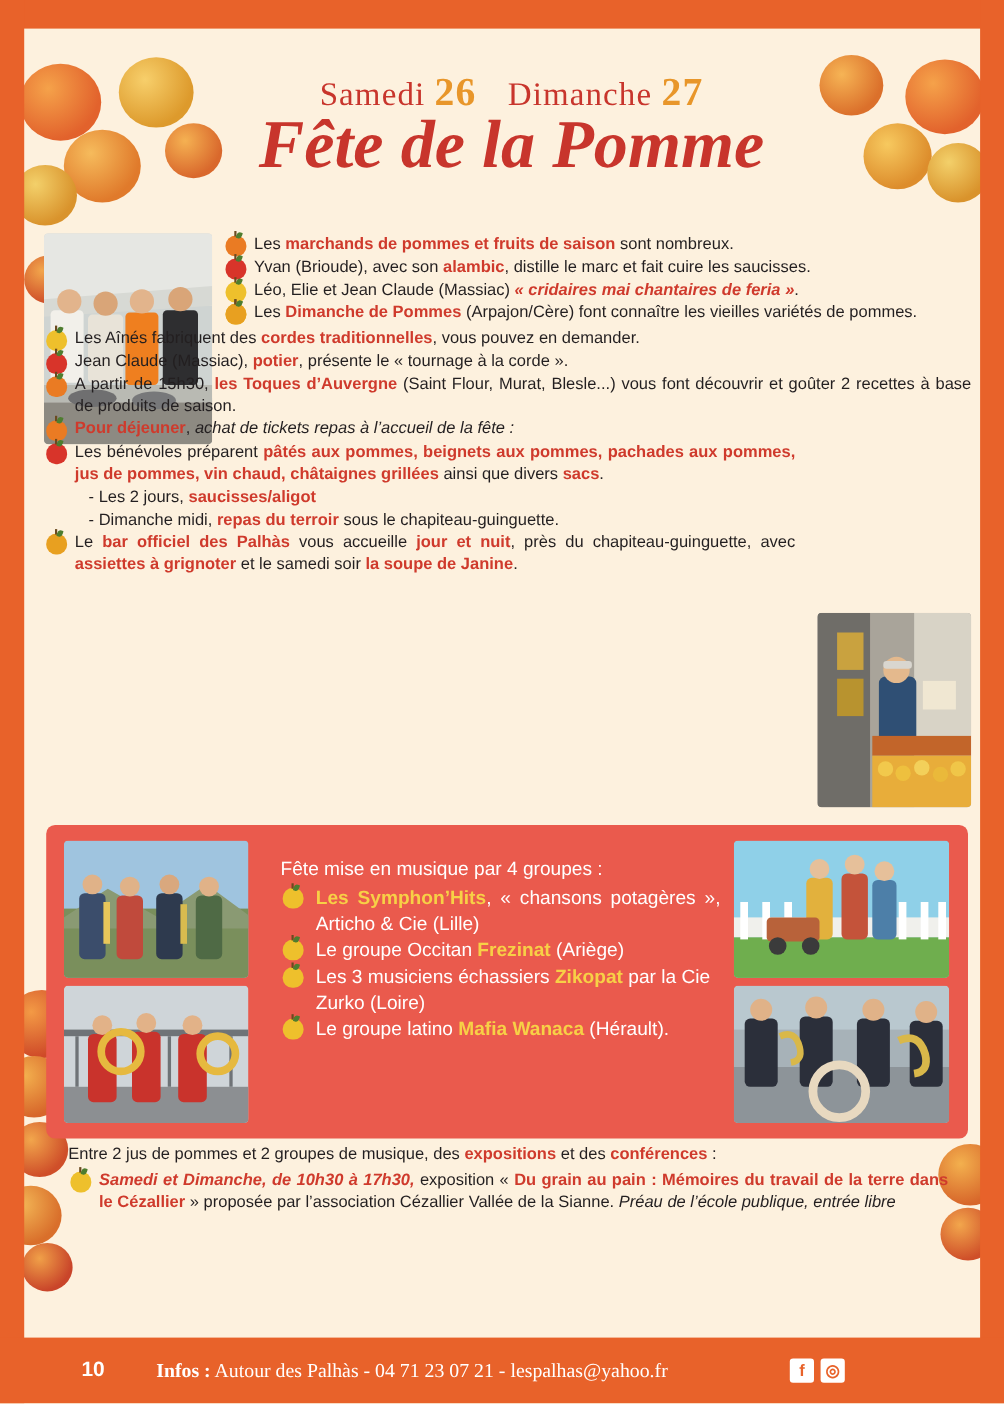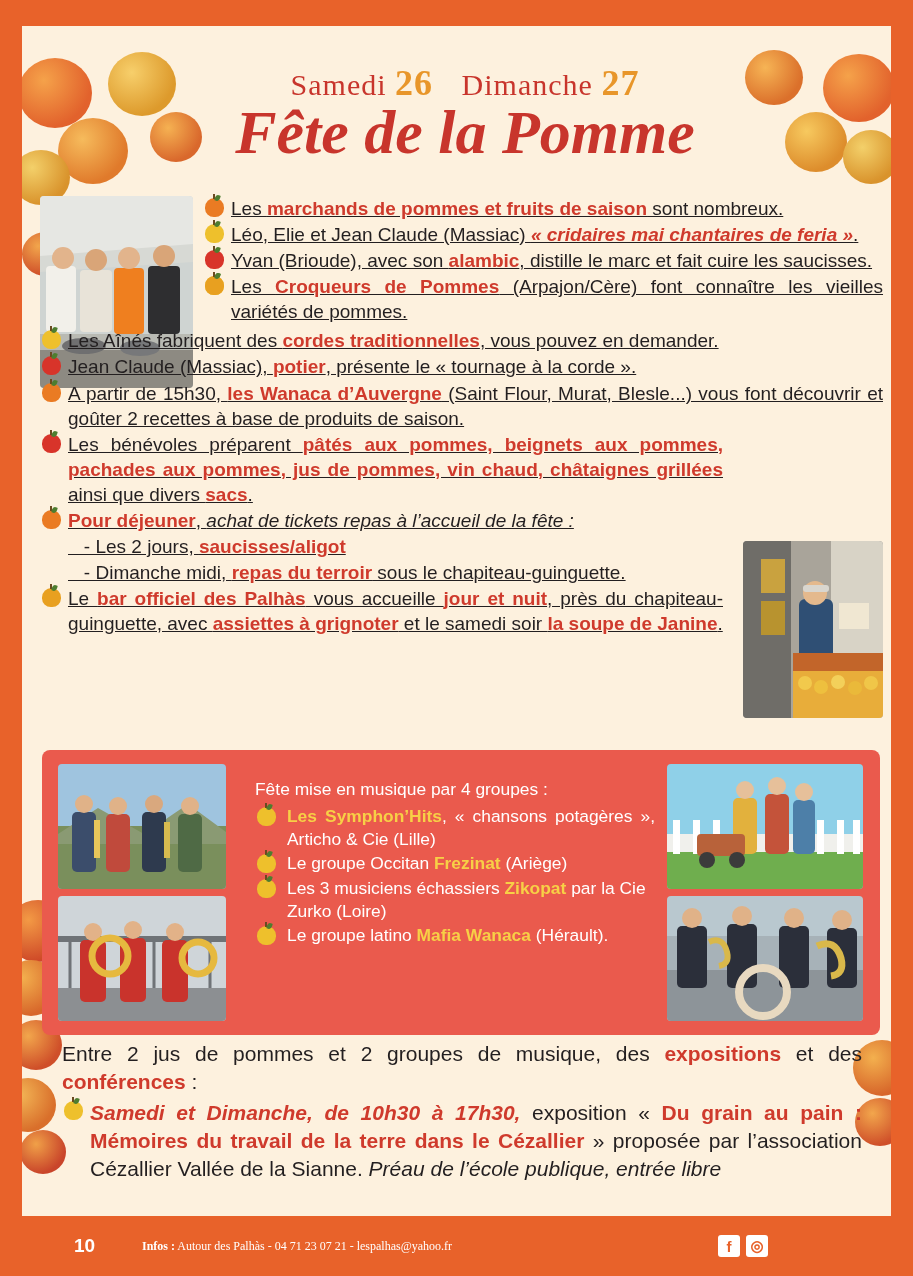--- a/index.html
+++ b/index.html
@@ -85,27 +85,26 @@
     font-size: 62px;
     color: #c8352c;
     line-height: 1.05;
     margin-top: -4px;
     white-space: nowrap;
   }
 
   
   .content {
     position: absolute;
-    top: 196px;
+    top: 212px;
     left: 40px;
     right: 30px;
-    font-size: 19px;
+    font-size: 15px;
     color: #231f20;
     line-height: 1.32;
-    text-decoration: underline;
   }
   .li {
     position: relative;
     padding-left: 28px;
     margin-bottom: 1px;
     text-align: justify;
   }
   .li.nojust { text-align: left; }
   .bullet {
     position: absolute;
@@ -196,21 +195,21 @@
     border-radius: 4px;
     overflow: hidden;
   }
 
   
   .bottom-text {
     position: absolute;
     left: 62px;
     top: 1040px;
     width: 800px;
-    font-size: 21px;
+    font-size: 15px;
     line-height: 1.33;
     color: #231f20;
     text-align: justify;
   }
   .bottom-text .li { padding-left: 28px; }
 
   
   .footer-inner {
     position: absolute;
     left: 0; right: 0; bottom: 0;
@@ -221,21 +220,21 @@
   }
   .page-num {
     position: absolute;
     left: 74px;
     font-weight: bold;
     font-size: 19px;
   }
   .footer-txt {
     position: absolute;
     left: 142px;
-    font-size: 12px;
+    font-size: 18px;
     font-family: "Liberation Serif", serif;
   }
   .footer-txt b { font-weight: bold; }
   .social {
     position: absolute;
     left: 718px;
     display: flex;
     gap: 6px;
   }
   .sq {
@@ -317,73 +316,73 @@
 
     <div class="indent-block">
       <div class="li">
         <span class="bullet">
             <i class="apple-ic ac-orange"></i>
           </span>
         <span>Les <span class="r">marchands de pommes et fruits de saison</span> sont nombreux.</span>
       </div>
       <div class="li">
         <span class="bullet">
+            <i class="apple-ic ac-red"></i>
+          </span>
+        <span>Yvan (Brioude), avec son <span class="r">alambic</span>, distille le marc et fait cuire les saucisses.</span>
+      </div>
+      <div class="li">
+        <span class="bullet">
             <i class="apple-ic ac-yellow"></i>
           </span>
         <span>Léo, Elie et Jean Claude (Massiac) <span class="ri">« cridaires mai chantaires de feria »</span>.</span>
       </div>
       <div class="li">
         <span class="bullet">
+            <i class="apple-ic ac-yellow"></i>
+          </span>
+      </div>
+      <div class="li">
+        <span class="bullet">
+            <i class="apple-ic ac-gold"></i>
+          </span>
+        <span>Les <span class="r">Dimanche de Pommes</span> (Arpajon/Cère) font connaître les vieilles variétés de pommes.</span>
+      </div>
+    </div>
+
+    <div style="margin-top:4px;">
+      <div class="li">
+        <span class="bullet">
+            <i class="apple-ic ac-yellow"></i>
+          </span>
+        <span>Les Aînés fabriquent des <span class="r">cordes traditionnelles</span>, vous pouvez en demander.</span>
+      </div>
+      <div class="li">
+        <span class="bullet">
             <i class="apple-ic ac-red"></i>
           </span>
-        <span>Yvan (Brioude), avec son <span class="r">alambic</span>, distille le marc et fait cuire les saucisses.</span>
-      </div>
-      <div class="li">
-        <span class="bullet">
-            <i class="apple-ic ac-yellow"></i>
-          </span>
-      </div>
-      <div class="li">
-        <span class="bullet">
-            <i class="apple-ic ac-gold"></i>
-          </span>
-        <span>Les <span class="r">Croqueurs de Pommes</span> (Arpajon/Cère) font connaître les vieilles variétés de pommes.</span>
-      </div>
-    </div>
-
-    <div style="margin-top:4px;">
-      <div class="li">
-        <span class="bullet">
-            <i class="apple-ic ac-yellow"></i>
-          </span>
-        <span>Les Aînés fabriquent des <span class="r">cordes traditionnelles</span>, vous pouvez en demander.</span>
-      </div>
-      <div class="li">
+        <span>Jean Claude (Massiac), <span class="r">potier</span>, présente le « tournage à la corde ».</span>
+      </div>
+      <div class="li">
+        <span class="bullet">
+            <i class="apple-ic ac-orange"></i>
+          </span>
+        <span>A partir de 15h30, <span class="r">les Toques d’Auvergne</span> (Saint Flour, Murat, Blesle...) vous font découvrir et goûter 2 recettes à base de produits de saison.</span>
+      </div>
+      <div class="li nojust" style="padding-right:160px;">
+        <span class="bullet">
+            <i class="apple-ic ac-orange"></i>
+          </span>
+        <span><span class="r">Pour déjeuner</span>, <span class="it">achat de tickets repas à l’accueil de la fête :</span></span>
+      </div>
+      <div class="li" style="padding-right:160px;">
         <span class="bullet">
             <i class="apple-ic ac-red"></i>
           </span>
-        <span>Jean Claude (Massiac), <span class="r">potier</span>, présente le « tournage à la corde ».</span>
-      </div>
-      <div class="li">
-        <span class="bullet">
-            <i class="apple-ic ac-orange"></i>
-          </span>
-        <span>A partir de 15h30, <span class="r">les Wanaca d’Auvergne</span> (Saint Flour, Murat, Blesle...) vous font découvrir et goûter 2 recettes à base de produits de saison.</span>
-      </div>
-      <div class="li" style="padding-right:160px;">
-        <span class="bullet">
-            <i class="apple-ic ac-red"></i>
-          </span>
         <span>Les bénévoles préparent <span class="r">pâtés aux pommes, beignets aux pommes, pachades aux pommes, jus de pommes, vin chaud, châtaignes grillées</span> ainsi que divers <span class="r">sacs</span>.</span>
-      </div>
-      <div class="li nojust" style="padding-right:160px;">
-        <span class="bullet">
-            <i class="apple-ic ac-orange"></i>
-          </span>
-        <span><span class="r">Pour déjeuner</span>, <span class="it">achat de tickets repas à l’accueil de la fête :</span></span>
       </div>
       <div class="li nojust" style="padding-right:160px;">
         <span>&nbsp;&nbsp;&nbsp;- Les 2 jours, <span class="r">saucisses/aligot</span></span>
       </div>
       <div class="li nojust" style="padding-right:160px;">
         <span>&nbsp;&nbsp;&nbsp;- Dimanche midi, <span class="r">repas du terroir</span> sous le chapiteau-guinguette.</span>
       </div>
       <div class="li" style="padding-right:160px;">
         <span class="bullet">
             <i class="apple-ic ac-gold"></i>

